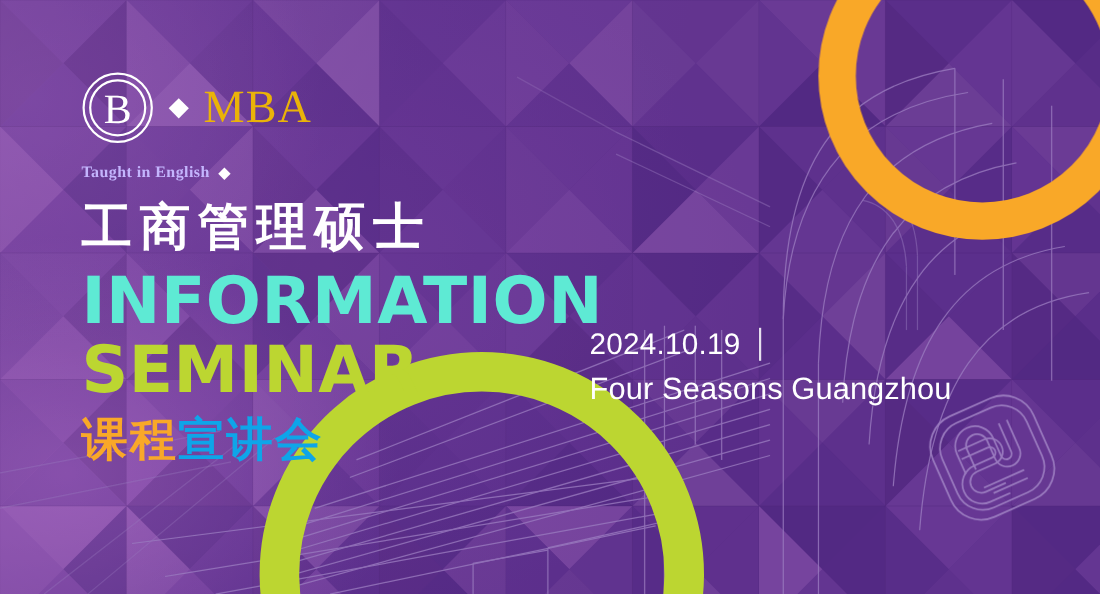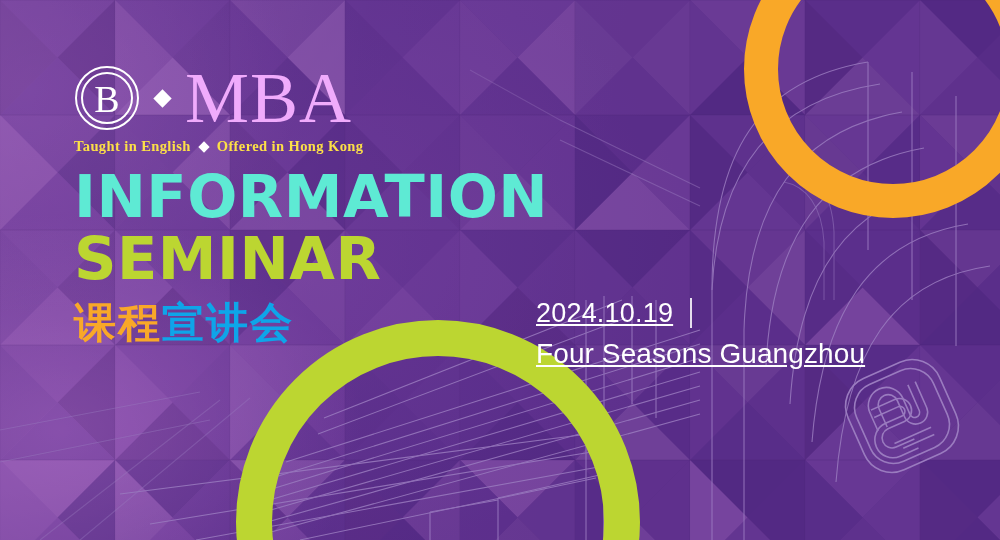--- a/index.html
+++ b/index.html
@@ -71,35 +71,35 @@
   }
   .logo-mark svg { display: block; }
   .logo-diamond {
     width: 13px; height: 13px;
     background: #fff;
     transform: rotate(45deg);
     flex: 0 0 13px;
     margin: 0 2px;
   }
   .logo-word {
-    color: #f0abfc;
+    color: #eab308;
     font-family: "Liberation Serif", serif;
-    font-size: 72px;
+    font-size: 42px;
     line-height: 62px;
     letter-spacing: 1px;
     font-weight: 400;
   }
 
   .tagline {
-    color: #fde047;
+    color: #c4b5fd;
     font-family: "Liberation Serif", serif;
     font-weight: 700;
     font-size: 14.5px;
     letter-spacing: 0.4px;
-    margin-top: 4px;
+    margin-top: 15px;
     display: flex;
     align-items: center;
     gap: 9px;
     white-space: nowrap;
   }
   .tag-diamond {
     width: 8px; height: 8px;
     background: #fff;
     transform: rotate(45deg);
     flex: 0 0 8px;
@@ -137,21 +137,20 @@
   .zh-sub .a { color: #F9A828; }
   .zh-sub .b { color: #0ea5e9; }
 
   
   .right-col {
     position: absolute;
     left: 536px;
     top: 296px;
     width: 420px;
     color: #ffffff;
-    text-decoration: underline;
   }
   .datetime {
     display: flex;
     align-items: center;
     font-size: 27px;
     line-height: 34px;
     letter-spacing: 0.2px;
     font-weight: 400;
     white-space: nowrap;
   }
@@ -682,23 +681,23 @@
           <text x="33" y="47" text-anchor="middle" font-family="Liberation Serif, serif" font-size="38" fill="#ffffff">B</text>
         </svg>
       </div>
       <div class="logo-diamond"></div>
       <div class="logo-word">MBA</div>
     </div>
 
     <div class="tagline">
       <span>Taught in English</span>
       <span class="tag-diamond"></span>
-      <span>Offered in Hong Kong</span>
     </div>
 
+    <div class="zh-title">工商管理硕士</div>
 
     <div class="headline headline-1">INFORMATION</div>
     <div class="headline headline-2">SEMINAR</div>
 
     <div class="zh-sub">
       <span class="a">课程</span><span class="b">宣讲会</span>
     </div>
   </div>
 
   <div class="right-col">

